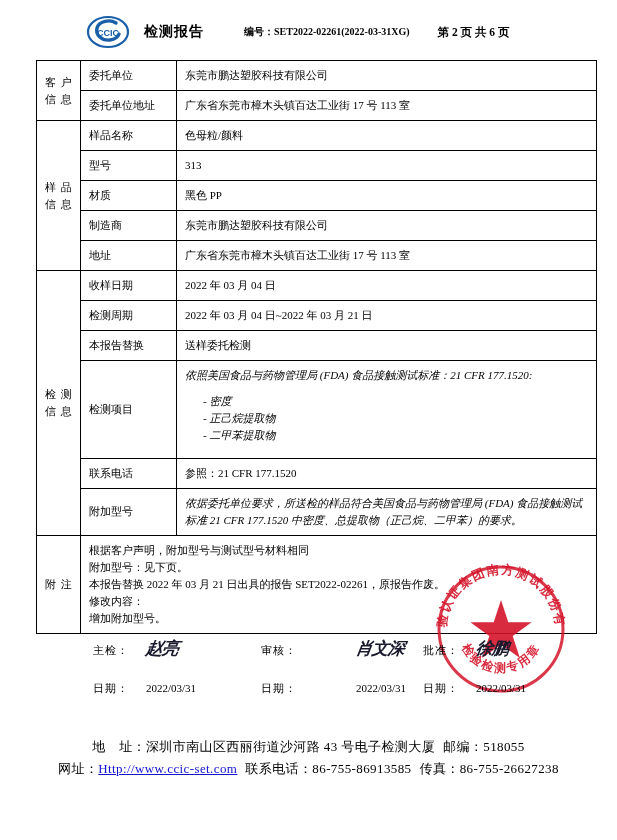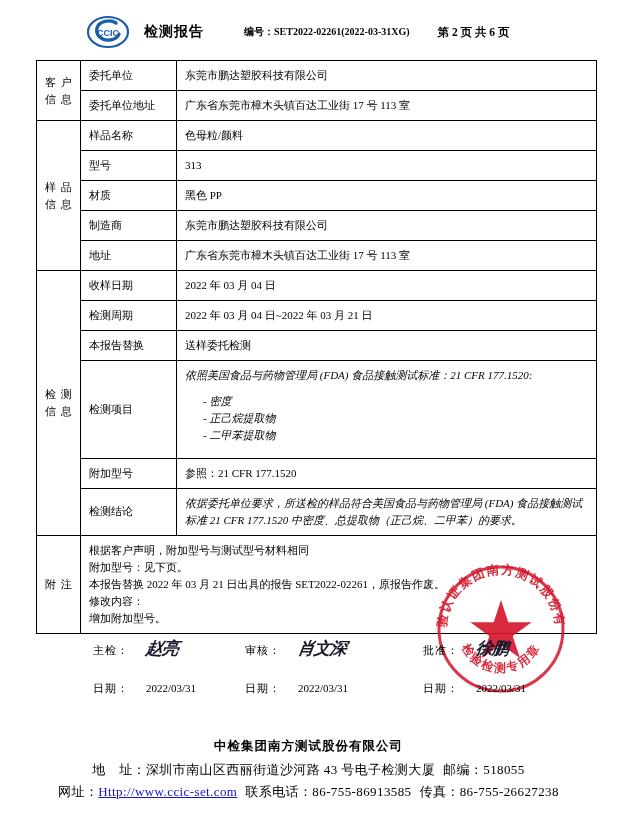--- a/index.html
+++ b/index.html
@@ -132,21 +132,21 @@
     font-family: "Liberation Serif", serif;
     font-size: 17px;
     font-style: italic;
     font-weight: bold;
     color: #1a1a2e;
     letter-spacing: -1px;
     transform: skewX(-8deg);
     display: inline-block;
   }
   .c1 { position: absolute; left: 52px; }
-  .c2 { position: absolute; left: 204px; }
+  .c2 { position: absolute; left: 220px; gap: 42px; }
   .c3 { position: absolute; left: 382px; }
 
   
   .stamp {
     position: absolute;
     left: 390px;
     top: -80px;
     width: 150px;
     height: 150px;
     pointer-events: none;
@@ -261,25 +261,25 @@
         <td class="val val-top">
           <div>依照美国食品与药物管理局 (FDA) 食品接触测试标准：21 CFR 177.1520:</div>
           <div class="item-list">
             <div class="li">- 密度</div>
             <div class="li">- 正己烷提取物</div>
             <div class="li">- 二甲苯提取物</div>
           </div>
         </td>
       </tr>
       <tr>
+        <td class="key">联系电话</td>
+        <td class="val">参照：21 CFR 177.1520</td>
+      </tr>
+      <tr>
         <td class="key">附加型号</td>
-        <td class="val">参照：21 CFR 177.1520</td>
-      </tr>
-      <tr>
-        <td class="key">检测结论</td>
         <td class="val val-top">依据委托单位要求，所送检的样品符合美国食品与药物管理局 (FDA) 食品接触测试标准 21 CFR 177.1520 中密度、总提取物（正己烷、二甲苯）的要求。</td>
       </tr>
 
       <tr>
         <td class="cat">
           <span class="catline">附&nbsp;注</span>
         </td>
         <td class="note-cell" colspan="2">
           <div>根据客户声明，附加型号与测试型号材料相同</div>
           <div>附加型号：见下页。</div>
@@ -335,21 +335,20 @@
         <span class="sig-value">2022/03/31</span>
       </div>
       <div class="sig-cell c3">
         <span class="sig-label">日期：</span>
         <span class="sig-value">2022/03/31</span>
       </div>
     </div>
   </div>
 
   <div class="footer">
-    <div class="company">中检集团南方测试股份有限公司</div>
     <div class="line">
       <span>地　址：</span><span>深圳市南山区西丽街道沙河路 43 号电子检测大厦</span><span class="sp"></span><span>邮编：</span><span>518055</span>
     </div>
     <div class="line">
       <span>网址：</span><span class="link">Http://www.ccic-set.com</span><span class="sp"></span><span>联系电话：</span><span>86-755-86913585</span><span class="sp"></span><span>传真：</span><span>86-755-26627238</span>
     </div>
   </div>
 
 </div>
 

